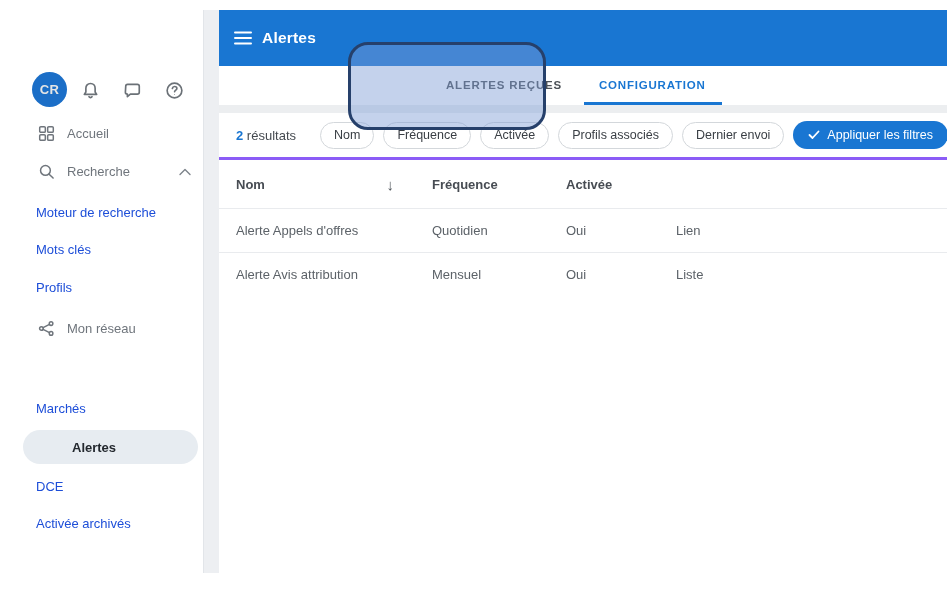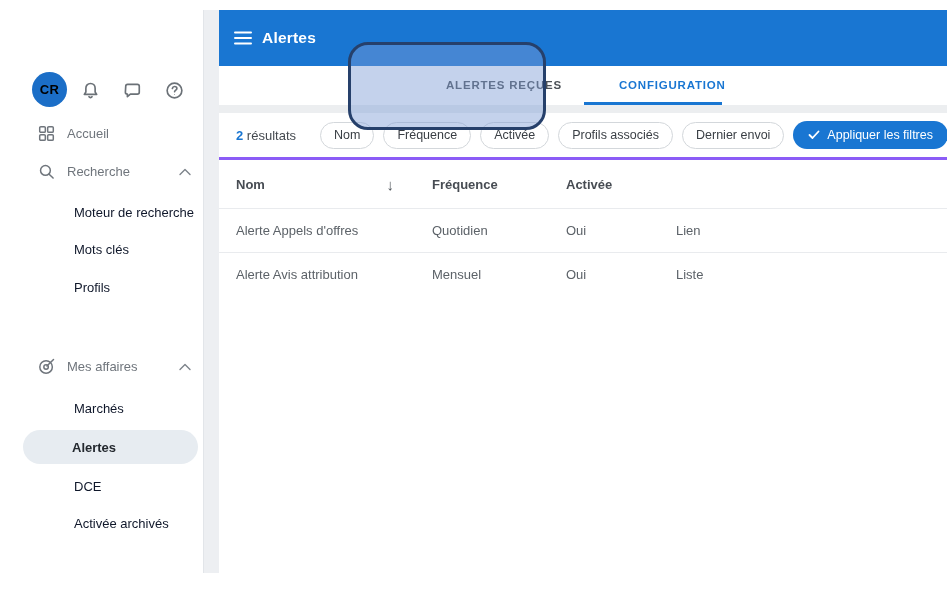--- a/index.html
+++ b/index.html
@@ -12,36 +12,36 @@
   svg{display:block;}
   .stroke-ic{fill:none;stroke:currentColor;stroke-width:1.4;stroke-linecap:round;stroke-linejoin:round;}
 
   
   .topline{position:absolute;left:18px;top:4px;width:124px;height:2px;background:#e9f1f4;}
 
   
   .sidebar{position:absolute;left:0;top:0;width:203px;height:612px;background:#fff;}
   .avatar{
     position:absolute;left:32px;top:72px;width:35px;height:35px;border-radius:50%;
-    background:#1b6ec7;color:#000000;font-size:13px;font-weight:bold;
+    background:#1b6ec7;color:#e5e5e5;font-size:13px;font-weight:bold;
     display:flex;align-items:center;justify-content:center;cursor:pointer;letter-spacing:.3px;
   }
   .top-ic{
     position:absolute;top:78px;width:24px;height:24px;color:#6b7177;
     display:flex;align-items:center;justify-content:center;cursor:pointer;
   }
   .ic-bell{left:78px;} .ic-chat{left:120px;} .ic-help{left:162px;}
 
   .side-item{
     position:absolute;left:0;width:163px;height:34px;display:flex;align-items:center;
     font-size:13px;color:#6f757c;cursor:pointer;
   }
   .side-item .mi{width:17px;height:17px;margin-left:38px;flex:0 0 auto;color:#6f757c;}
   .side-item .lbl{margin-left:12px;white-space:nowrap;}
-  .side-item.sub .lbl{margin-left:74px;color:#0f172a;}
+  .side-item.sub .lbl{margin-left:36px;color:#1d4ed8;}
   .side-item .chev{position:absolute;left:178px;top:13px;width:14px;height:10px;color:#7d838a;}
   .side-item.active{
     left:23px;width:175px;background:#e7ecf1;border-radius:17px;
   }
   .side-item.active .lbl{margin-left:49px;color:#23282e;font-weight:bold;}
 
   .scroll-gutter{
     position:absolute;left:203px;top:10px;width:16px;height:563px;
     background:#edeff2;border-left:1px solid #e2e5e9;box-sizing:border-box;
   }
@@ -54,21 +54,21 @@
   .hamburger{margin-left:15px;cursor:pointer;display:flex;}
   .header-title{margin-left:10px;font-size:15.5px;font-weight:bold;letter-spacing:.2px;}
 
   
   .tabs{position:absolute;left:219px;top:66px;width:660px;height:39px;background:#fff;padding-left:28px;}
   .tab{
     position:absolute;top:0;height:39px;line-height:39px;font-size:11.5px;font-weight:bold;
     letter-spacing:.8px;color:#4c5157;cursor:pointer;white-space:nowrap;
   }
   .tab1{left:227px;}
-  .tab2{left:400px;color:#1976d2;}
+  .tab2{left:380px;color:#1976d2;}
   .tab-underline{position:absolute;left:365px;top:36px;width:138px;height:3px;background:#1976d2;}
 
   .band{position:absolute;left:219px;top:105px;width:728px;height:8px;background:#eceef0;}
 
   
   .card{position:absolute;left:219px;top:113px;width:728px;height:499px;background:#fff;}
   .filterbar{
     height:47px;display:flex;align-items:center;padding-left:17px;
     border-bottom:3px solid #8b5cf6;box-sizing:border-box;
   }
@@ -154,32 +154,31 @@
   <div class="side-item sub" style="top:195px">
     <span class="lbl">Moteur de recherche</span>
   </div>
   <div class="side-item sub" style="top:232px">
     <span class="lbl">Mots clés</span>
   </div>
   <div class="side-item sub" style="top:270px">
     <span class="lbl">Profils</span>
   </div>
 
-
-  <div class="side-item" style="top:349px">
+  <div class="side-item" style="top:311px">
     <svg class="mi stroke-ic" viewBox="0 0 16 16">
-      <circle cx="7.6" cy="8.4" r="5.9"></circle>
-      <circle cx="7.6" cy="8.4" r="2.1"></circle>
-      <line x1="14.6" y1="1.4" x2="8.4" y2="7.6"></line>
-    </svg>
-    <span class="lbl">Mes affaires</span>
-    <svg class="chev stroke-ic" viewBox="0 0 14 10">
-      <polyline points="2,7.5 7,2.5 12,7.5"></polyline>
-    </svg>
-  </div>
+      <circle cx="3.2" cy="8" r="1.7"></circle>
+        <circle cx="12.3" cy="3.4" r="1.7"></circle>
+        <circle cx="12.3" cy="12.6" r="1.7"></circle>
+      <line x1="4.8" y1="7.2" x2="10.8" y2="4.1"></line>
+        <line x1="4.8" y1="8.8" x2="10.8" y2="11.9"></line>
+    </svg>
+    <span class="lbl">Mon réseau</span>
+  </div>
+
 
   <div class="side-item sub" style="top:391px">
     <span class="lbl">Marchés</span>
   </div>
   <div class="side-item sub active" style="top:430px">
     <span class="lbl">Alertes</span>
   </div>
   <div class="side-item sub" style="top:469px">
     <span class="lbl">DCE</span>
   </div>

